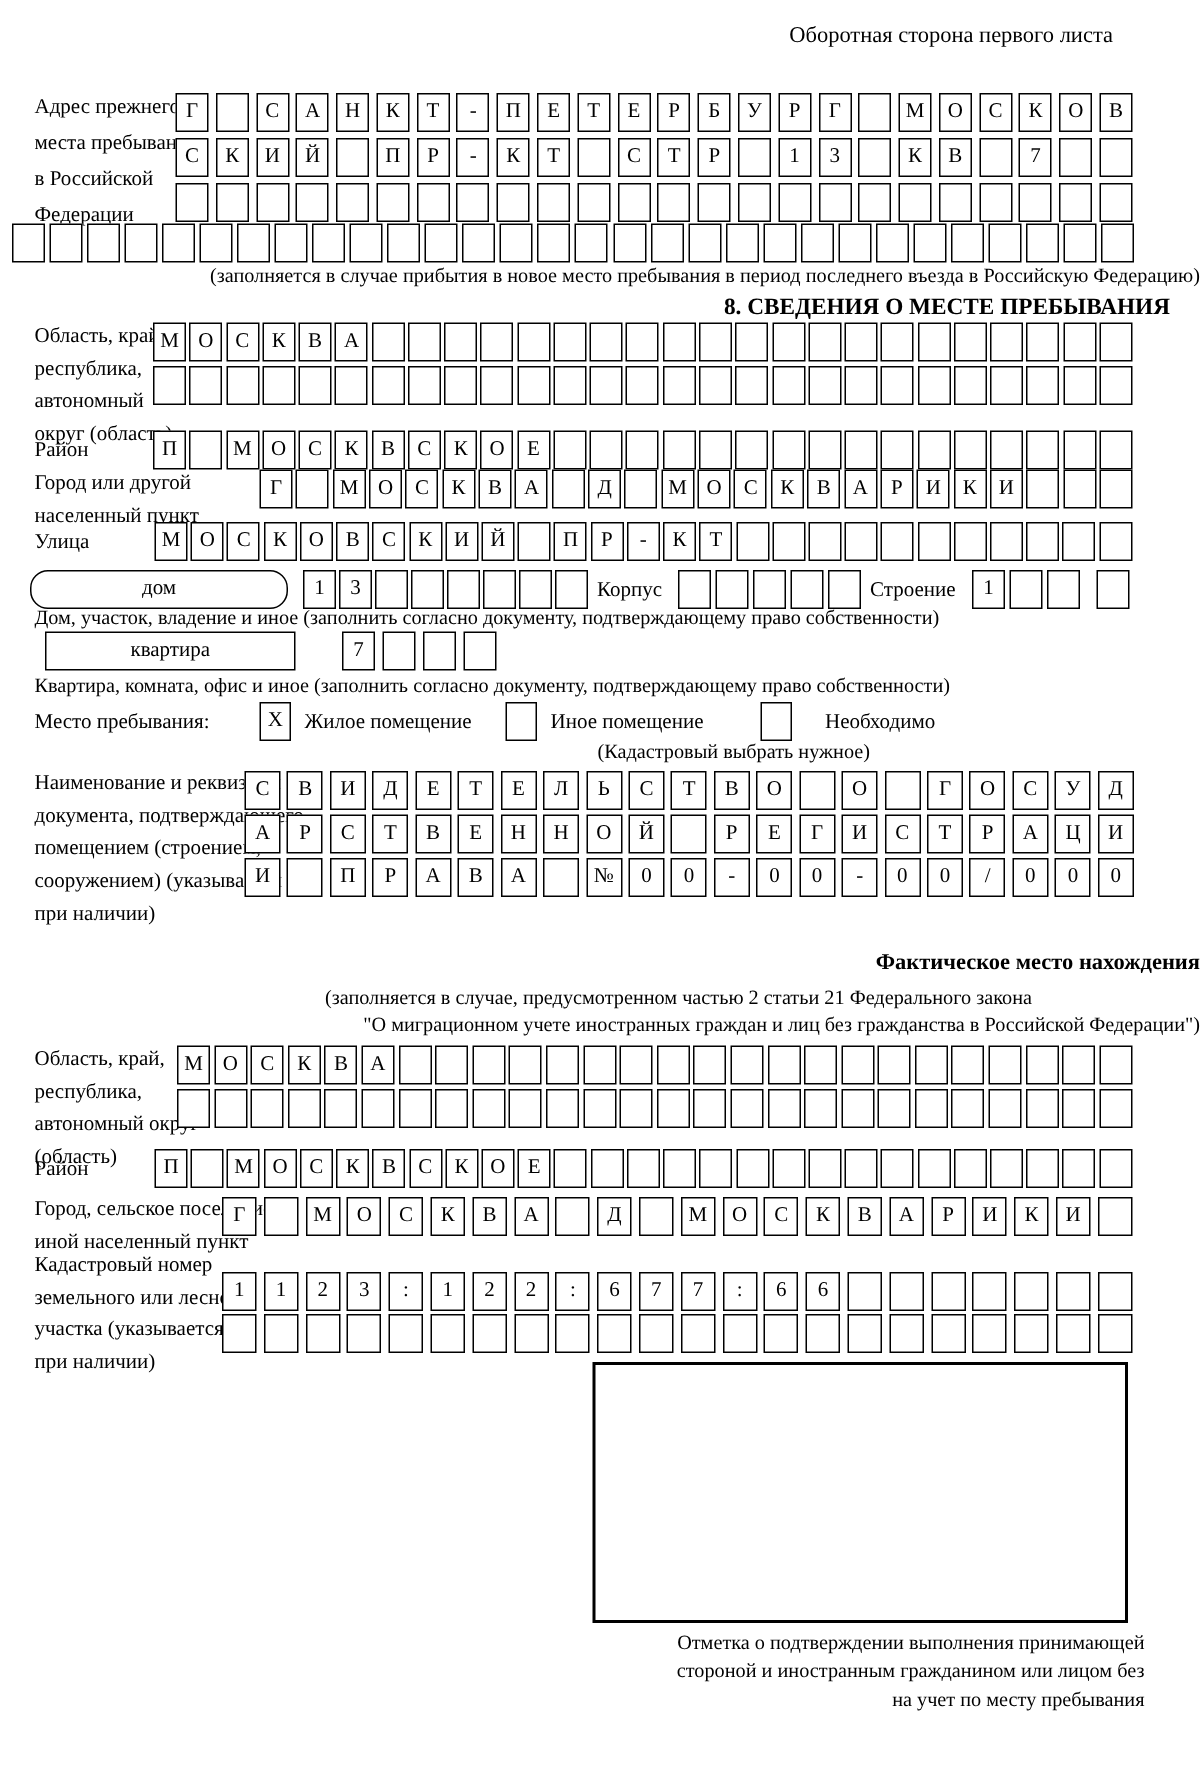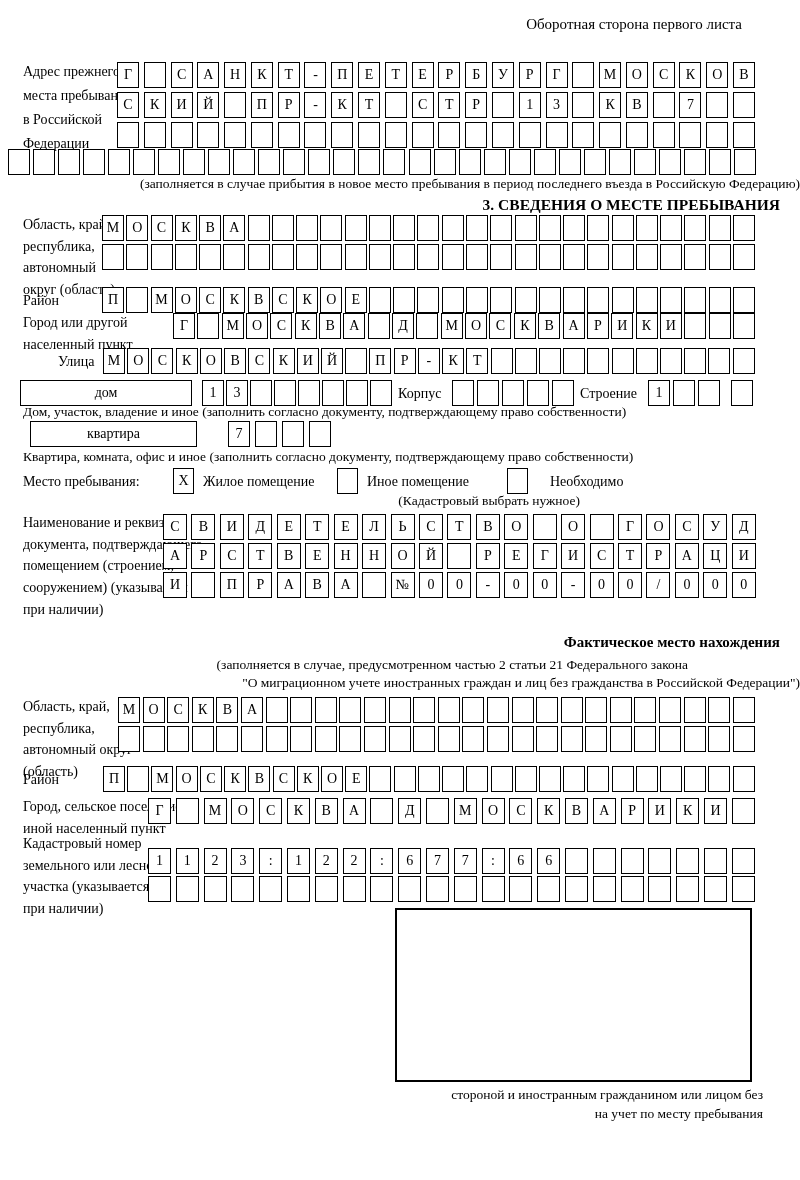--- a/index.html
+++ b/index.html
@@ -146,21 +146,21 @@
       <span class="cell"></span>
       <span class="cell"></span>
       <span class="cell"></span>
       <span class="cell"></span>
       <span class="cell"></span>
       <span class="cell"></span>
       <span class="cell"></span>
     </div>
   <div class="abs cap center" style="left:0;top:176px;width:800px;">(заполняется в случае прибытия в новое место пребывания в период последнего въезда в Российскую Федерацию)</div>
 
-  <div class="abs bold center" style="left:0;top:196px;width:780px;font-size:15.5px;">3. СВЕДЕНИЯ О МЕСТЕ ПРЕБЫВАНИЯ</div>
+  <div class="abs bold center" style="left:0;top:196px;width:780px;font-size:15.5px;">8. СВЕДЕНИЯ О МЕСТЕ ПРЕБЫВАНИЯ</div>
 
   <div class="abs lbl" style="left:23px;top:214px;width:112px;">
     <span class="line">Область, край,</span>
     <span class="line">республика,</span>
     <span class="line">автономный</span>
     <span class="line">округ (область)</span>
   </div>
   <div class="abs cellrow" style="left:102px;top:215px;width:653px;">
       <span class="cell">М</span>
       <span class="cell">О</span>
@@ -275,21 +275,21 @@
       <span class="cell">А</span>
       <span class="cell">Р</span>
       <span class="cell">И</span>
       <span class="cell">К</span>
       <span class="cell">И</span>
       <span class="cell"></span>
       <span class="cell"></span>
       <span class="cell"></span>
     </div>
 
-  <div class="abs lbl" style="left:23px;top:351px;margin-left:35px;">Улица</div>
+  <div class="abs lbl" style="left:23px;top:351px;">Улица</div>
   <div class="abs cellrow" style="left:103px;top:348px;width:652px;">
       <span class="cell">М</span>
       <span class="cell">О</span>
       <span class="cell">С</span>
       <span class="cell">К</span>
       <span class="cell">О</span>
       <span class="cell">В</span>
       <span class="cell">С</span>
       <span class="cell">К</span>
       <span class="cell">И</span>
@@ -306,21 +306,21 @@
       <span class="cell"></span>
       <span class="cell"></span>
       <span class="cell"></span>
       <span class="cell"></span>
       <span class="cell"></span>
       <span class="cell"></span>
       <span class="cell"></span>
       <span class="cell"></span>
     </div>
 
-  <div class="abs bigbox" style="left:20px;top:380px;width:172px;">дом</div>
+  <div class="abs bigbox" style="left:20px;top:380px;width:172px;border-radius:12px;">дом</div>
   <div class="abs cellrow gapped gap2" style="left:202px;top:380px;">
       <span class="cell">1</span>
       <span class="cell">3</span>
       <span class="cell"></span>
       <span class="cell"></span>
       <span class="cell"></span>
       <span class="cell"></span>
       <span class="cell"></span>
       <span class="cell"></span>
     </div>
@@ -429,21 +429,21 @@
       <span class="cell">0</span>
       <span class="cell">-</span>
       <span class="cell">0</span>
       <span class="cell">0</span>
       <span class="cell">/</span>
       <span class="cell">0</span>
       <span class="cell">0</span>
       <span class="cell">0</span>
     </div>
 
-  <div class="abs bold center" style="left:0;top:634px;width:780px;font-size:15px;">Фактическое место нахождения</div>
+  <div class="abs bold center" style="left:0;top:634px;width:780px;font-size:15px;padding-left:20px;">Фактическое место нахождения</div>
   <div class="abs cap center" style="left:0;top:657px;width:688px;">(заполняется в случае, предусмотренном частью 2 статьи 21 Федерального закона</div>
   <div class="abs cap center" style="left:0;top:675px;width:800px;">"О миграционном учете иностранных граждан и лиц без гражданства в Российской Федерации")</div>
 
   <div class="abs lbl" style="left:23px;top:696px;width:155px;">
     <span class="line">Область, край,</span>
     <span class="line">республика,</span>
     <span class="line">автономный округ</span>
     <span class="line">(область)</span>
   </div>
   <div class="abs cellrow" style="left:118px;top:697px;width:637px;">
@@ -613,17 +613,18 @@
       <span class="cell"></span>
       <span class="cell"></span>
       <span class="cell"></span>
       <span class="cell"></span>
       <span class="cell"></span>
       <span class="cell"></span>
     </div>
 
   <div class="abs stampbox" style="left:395px;top:908px;width:357px;height:174px;"></div>
   <div class="abs cap center" style="left:383px;top:1086px;width:380px;line-height:1.4;">
+    <span class="line">Отметка о подтверждении выполнения принимающей</span>
     <span class="line">стороной и иностранным гражданином или лицом без</span>
     <span class="line">на учет по месту пребывания</span>
   </div>
 
 </div>
 
 </body></html>

